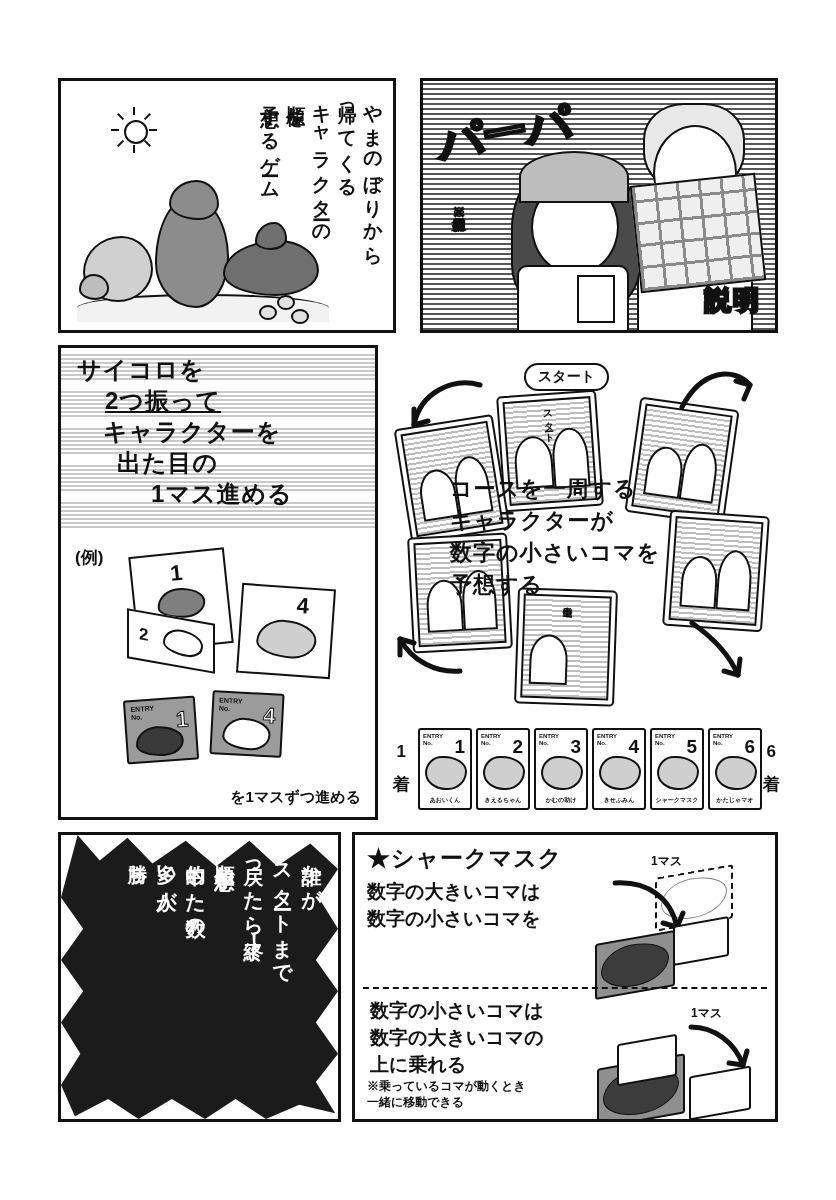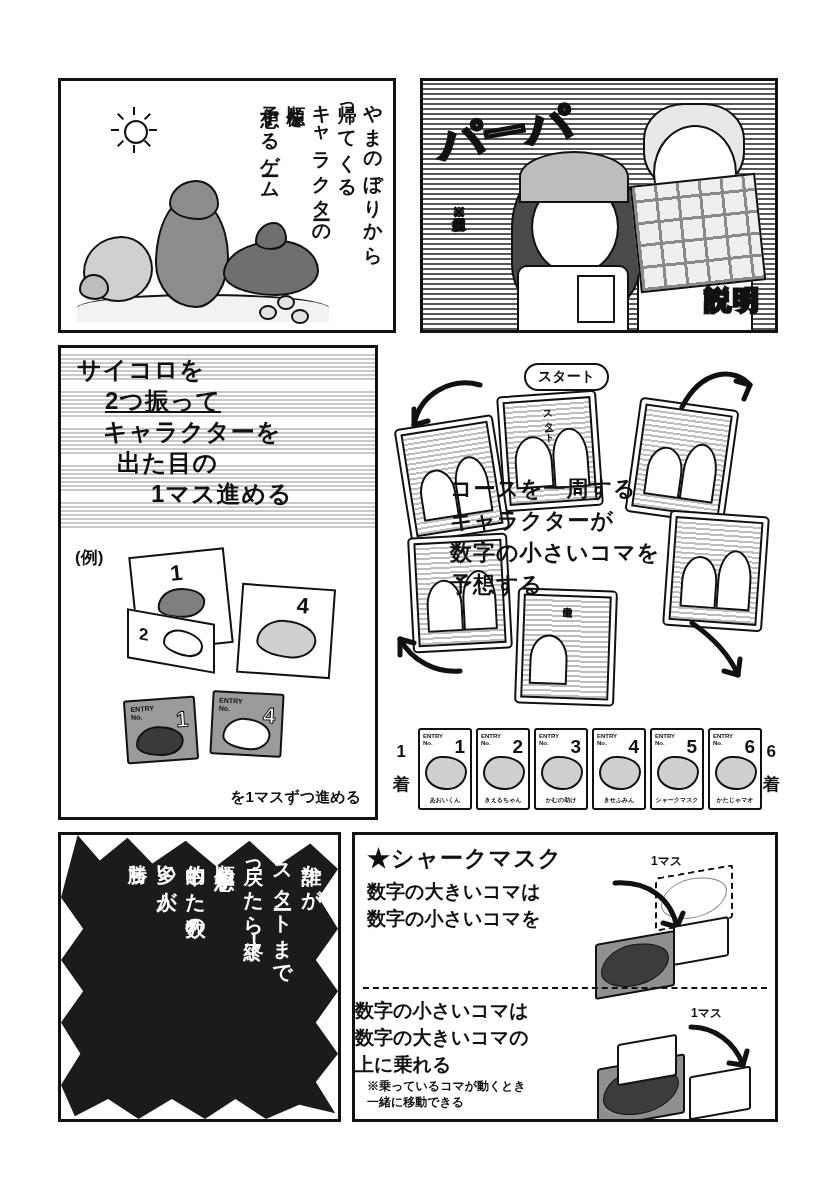--- a/index.html
+++ b/index.html
@@ -181,21 +181,21 @@
     display:flex;flex-direction:row-reverse;gap:4px;
   }
   #p5 .txt .vtext{
     font-size:20px;color:#fff;
   }
 
   
   #p6{left:352px;top:832px;width:426px;height:290px;}
   #p6 .title{position:absolute;left:12px;top:8px;font-size:23px;font-weight:bold;letter-spacing:1px;}
   #p6 .b1{position:absolute;left:12px;top:44px;font-size:19px;font-weight:bold;line-height:1.42;}
-  #p6 .b2{position:absolute;left:0;top:163px;font-size:19px;font-weight:bold;line-height:1.42;}
+  #p6 .b2{position:absolute;left:15px;top:163px;font-size:19px;font-weight:bold;line-height:1.42;}
   #p6 .note{position:absolute;left:12px;top:243px;font-size:12px;font-weight:bold;line-height:1.35;}
   #p6 .divider{position:absolute;left:8px;right:8px;top:152px;border-top:2px dashed #111;}
   .masu{position:absolute;font-size:12px;font-weight:bold;}
   .mini-card{position:absolute;border:2px solid #111;background:#fff;border-radius:3px;}
   .mini-card.dash{border-style:dashed;}
   .mini-card.dark{background:#8f8f8f;}
   .mini-card .blobi{position:absolute;left:4px;top:5px;right:4px;bottom:5px;border:1.5px solid #111;border-radius:45% 55% 50% 50%/55% 45% 55% 45%;background:#fff;}
   .mini-card.dark .blobi{background:#3c3c3c;}
 </style>
 </head>

